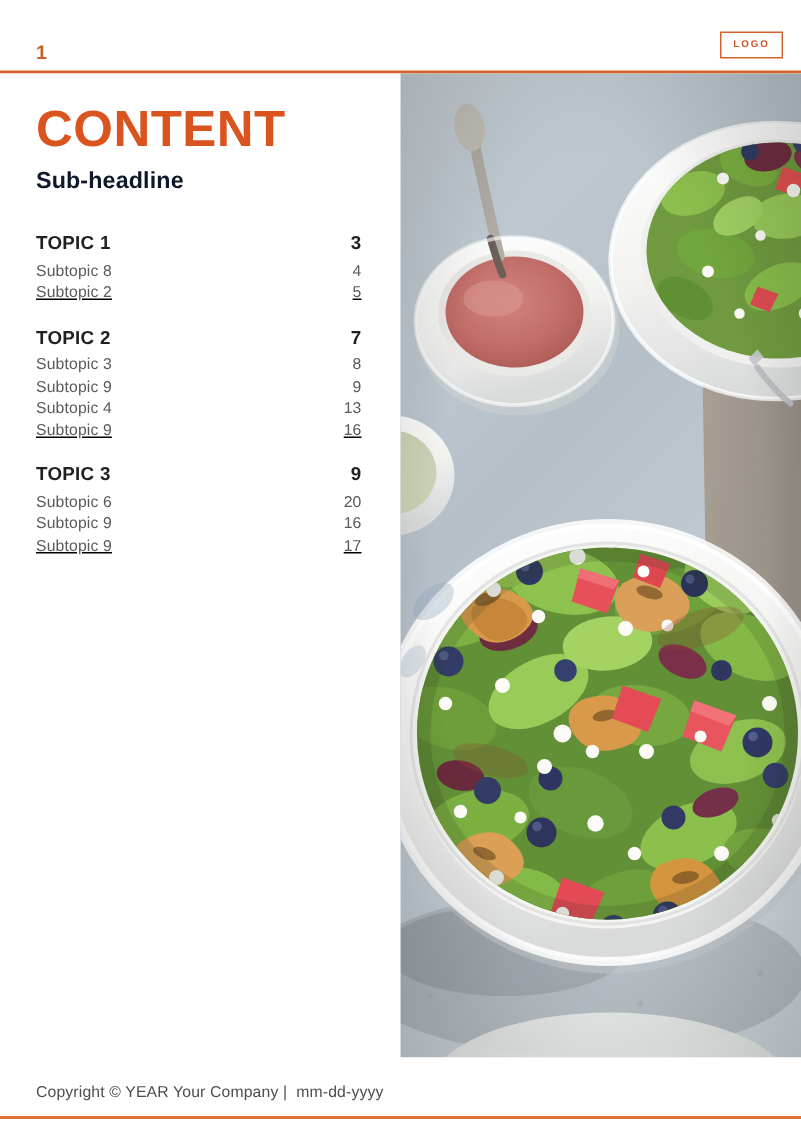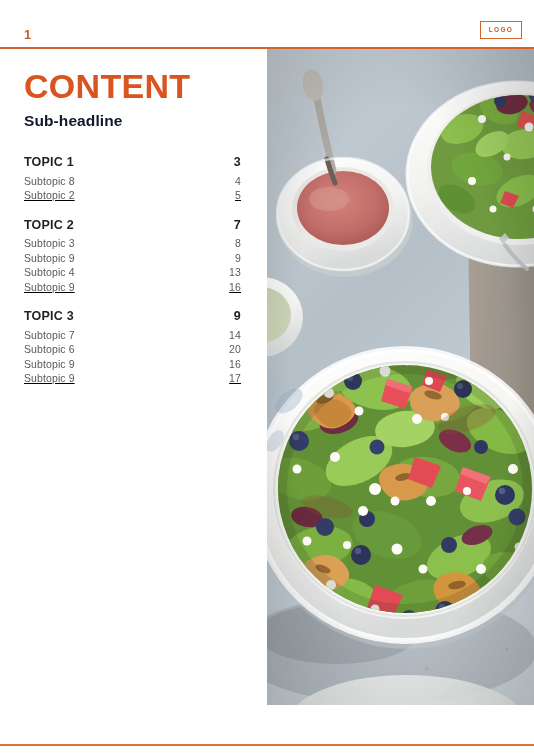--- a/index.html
+++ b/index.html
@@ -234,24 +234,20 @@
         <div class="toc-row sub-row">
           <span class="sub-label">Subtopic 9</span>
           <span class="sub-page">16</span>
         </div>
       </div>
 
       <div class="toc-group">
         <div class="toc-row topic-row">
           <span class="topic-label">TOPIC 3</span>
           <span class="topic-page">9</span>
-        </div>
-        <div class="toc-row sub-row">
-          <span class="sub-label">Subtopic 7</span>
-          <span class="sub-page">14</span>
         </div>
         <div class="toc-row sub-row">
           <span class="sub-label">Subtopic 6</span>
           <span class="sub-page">20</span>
         </div>
         <div class="toc-row sub-row">
           <span class="sub-label">Subtopic 9</span>
           <span class="sub-page">16</span>
         </div>
         <div class="toc-row sub-row">
@@ -519,16 +515,17 @@
 
       <g>
         <ellipse cx="140" cy="676" rx="120" ry="50" fill="#e7eae8" opacity="0.9"></ellipse>
       </g>
 
       <rect x="0" y="0" width="267" height="656" fill="url(#vig)"></rect>
     </svg>
   </div>
 
   <div class="footer">
+    <div class="footer-text">Copyright © YEAR Your Company |  mm-dd-yyyy</div>
     <div class="rule-bottom"></div>
   </div>
 
 </div>
 
 </body></html>

